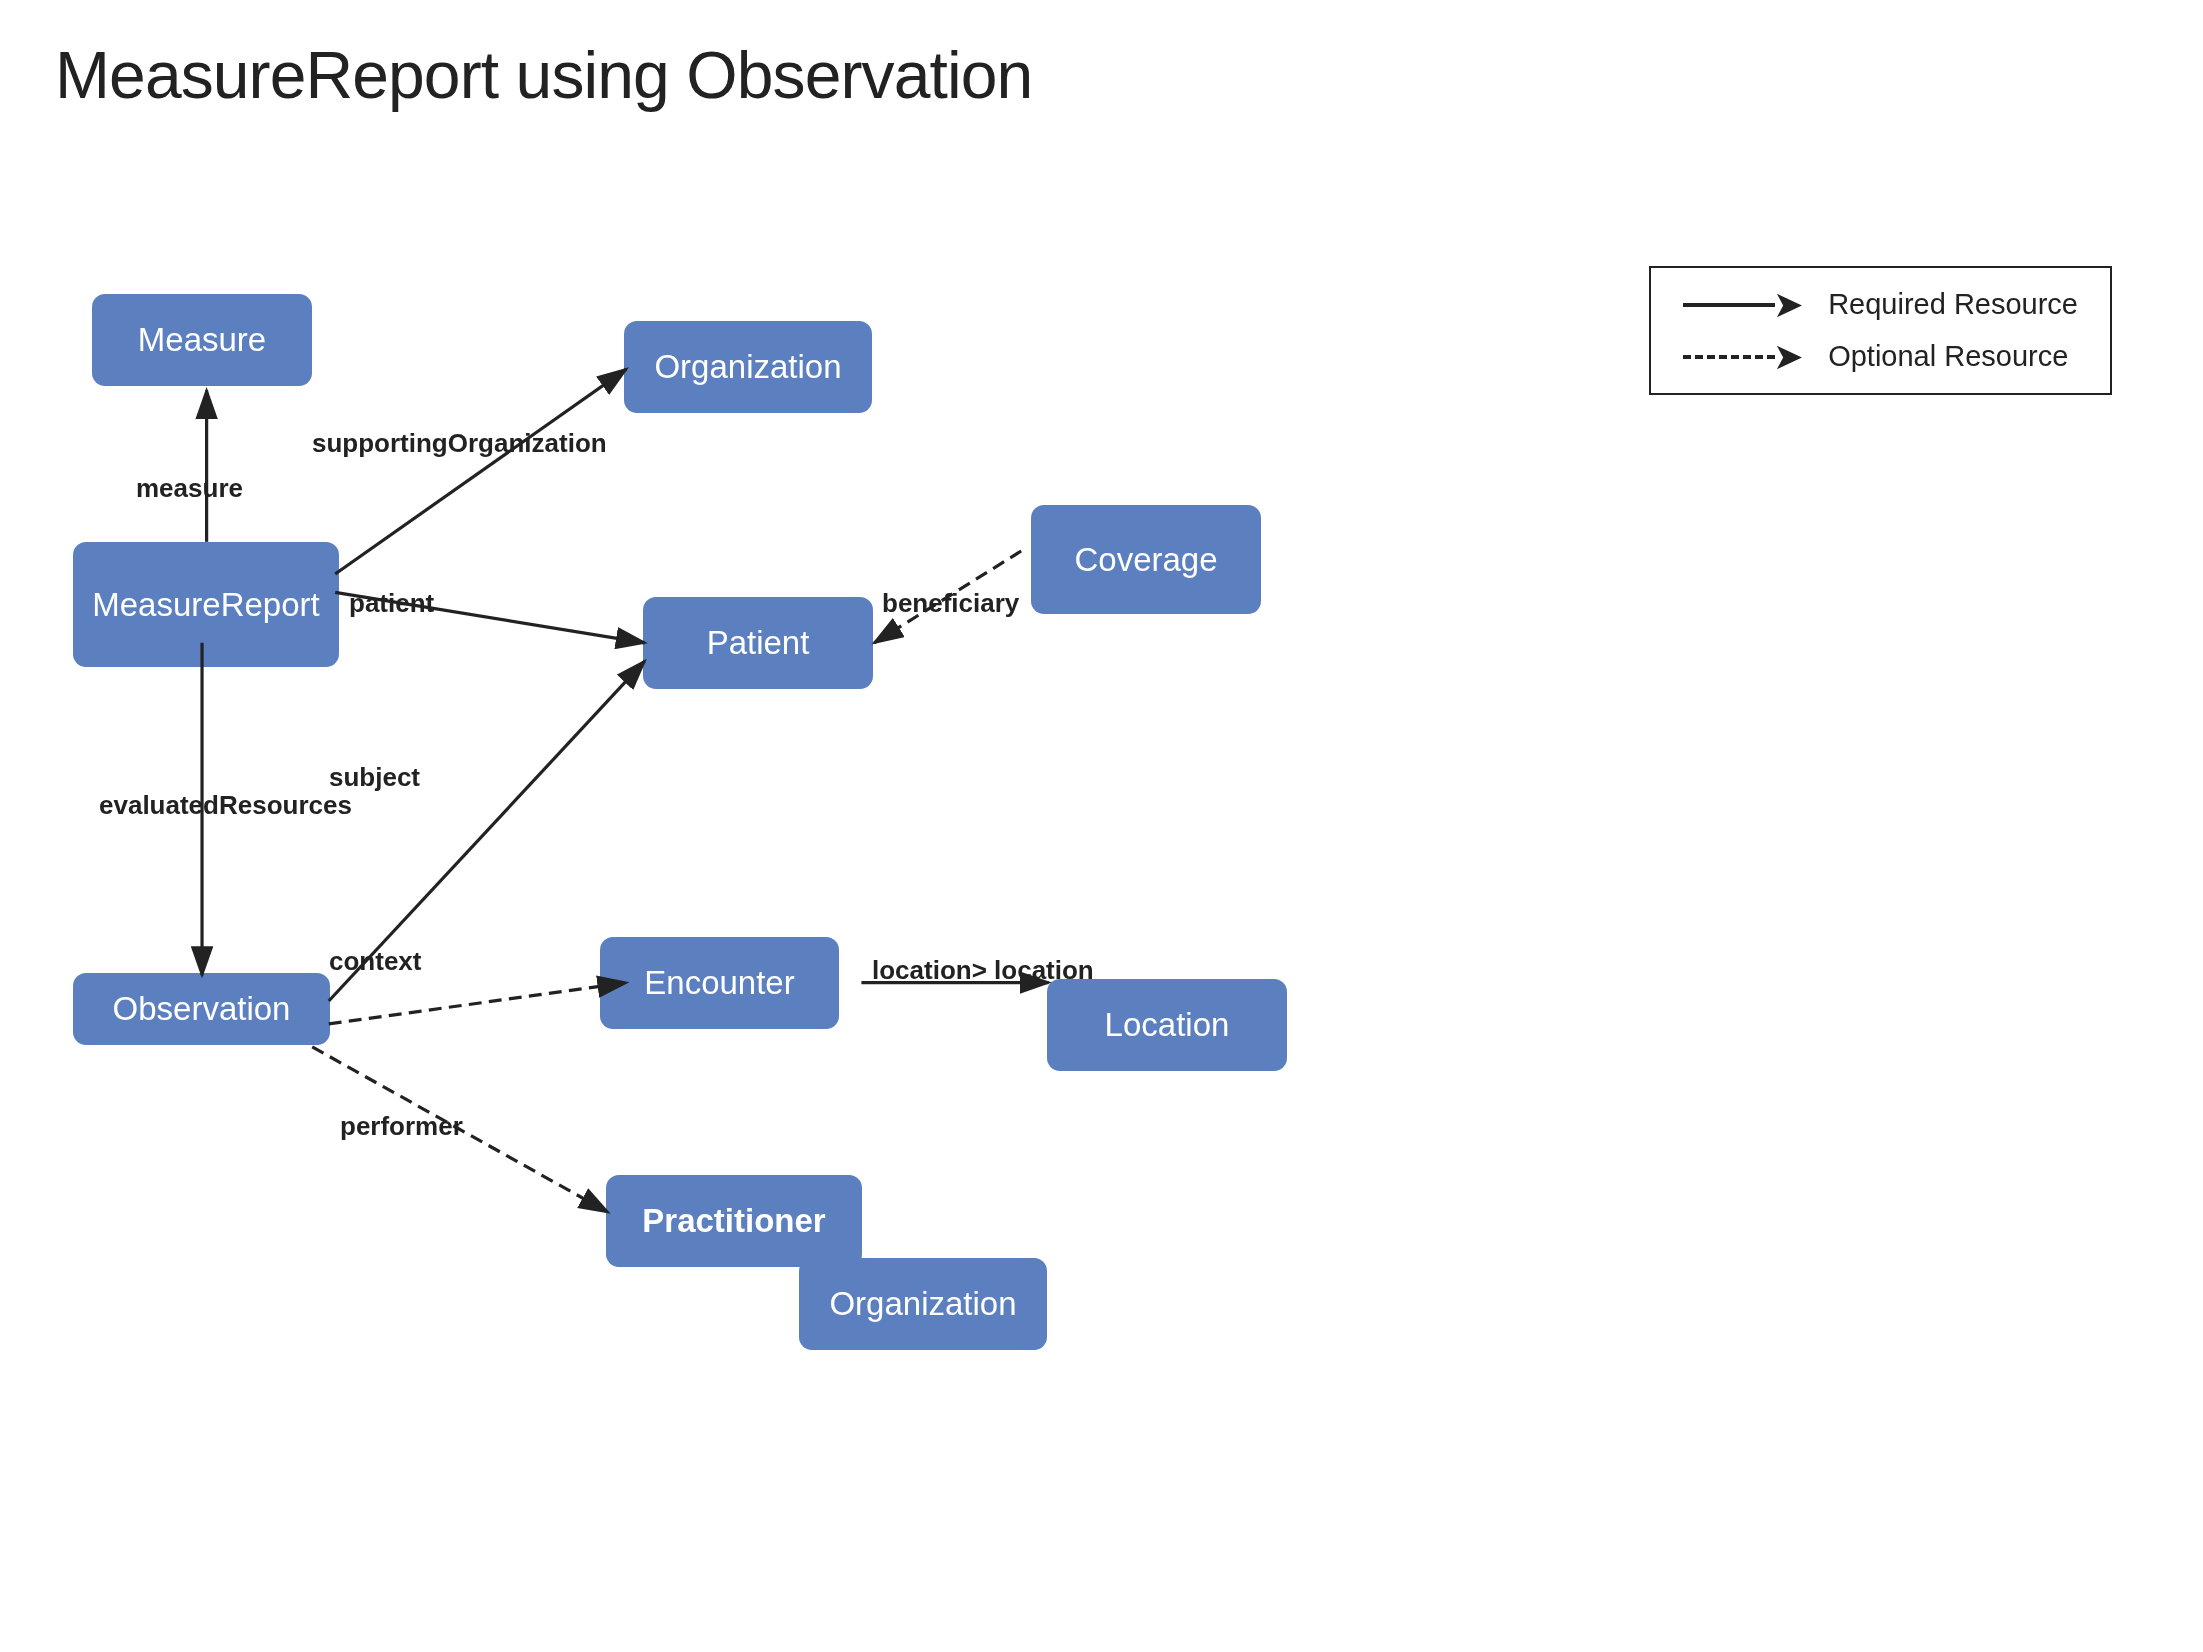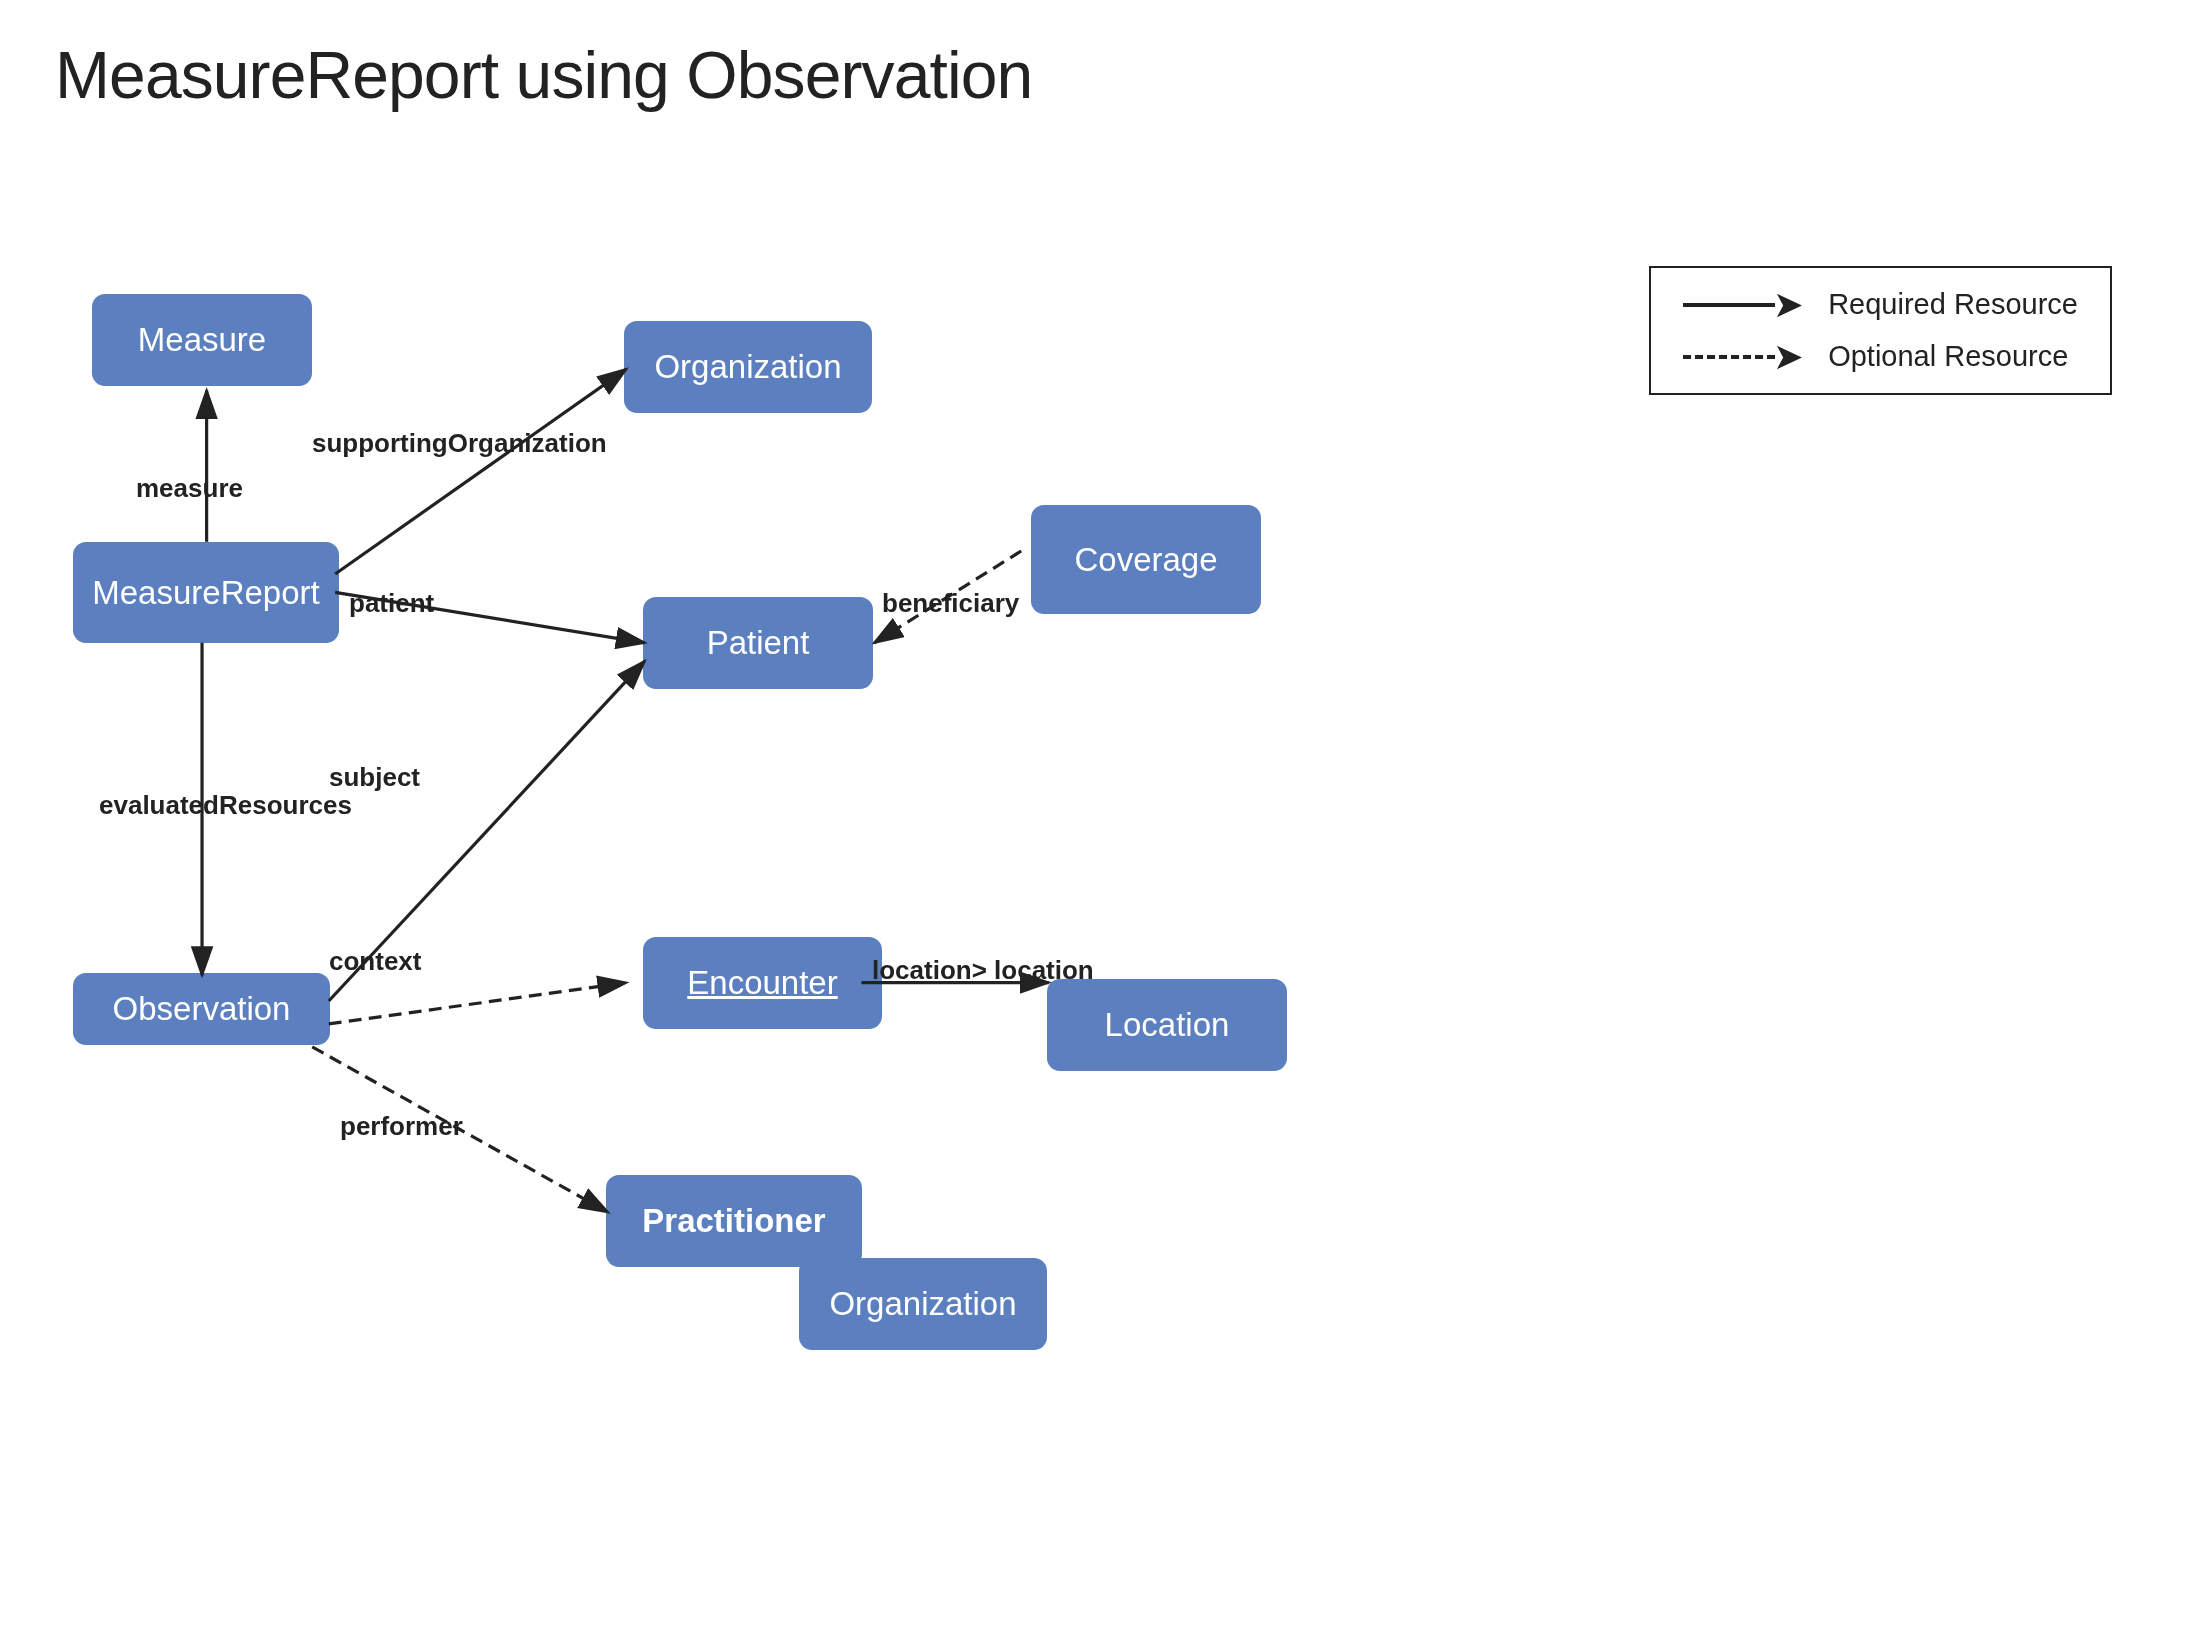--- a/index.html
+++ b/index.html
@@ -88,29 +88,29 @@
     <span style="display:inline-flex;align-items:center;width:129px;margin-right:16.5px;">
       <span style="display:inline-block;width:92px;height:0;border-top:4.6px dashed #222;vertical-align:middle;"></span>
       <span style="font-size:37px;line-height:1;margin-left:-1.8px;">➤</span>
     </span>
     <span>Optional Resource</span>
   </div>
 </div>
 
 <div class="node" style="left:92px; top:294px; width:220px; height:92px;">Measure</div>
 
-<div class="node" style="left:73px; top:542px; width:266px; height:101px;">MeasureReport</div>
+<div class="node" style="left:73px; top:542px; width:266px; height:125px;">MeasureReport</div>
 
 <div class="node" style="left:73px; top:973px; width:257px; height:72px;">Observation</div>
 
 <div class="node" style="left:624px; top:321px; width:248px; height:92px;">Organization</div>
 
 <div class="node" style="left:643px; top:597px; width:230px; height:92px;">Patient</div>
 
-<div class="node" style="left:643px; top:937px; width:239px; height:92px;text-decoration:underline;">Encounter</div>
+<div class="node" style="left:600px; top:937px; width:239px; height:92px;">Encounter</div>
 
 <div class="node" style="left:1031px; top:505px; width:230px; height:109px;">Coverage</div>
 
 <div class="node" style="left:1047px; top:979px; width:240px; height:92px;">Location</div>
 
 <div class="node" style="left:606px; top:1175px; width:256px; height:92px;font-weight:bold;">Practitioner</div>
 
 <div class="node" style="left:799px; top:1258px; width:248px; height:92px;">Organization</div>
 
 <div class="edge-label" style="left:136px; top:473px;">measure</div>

